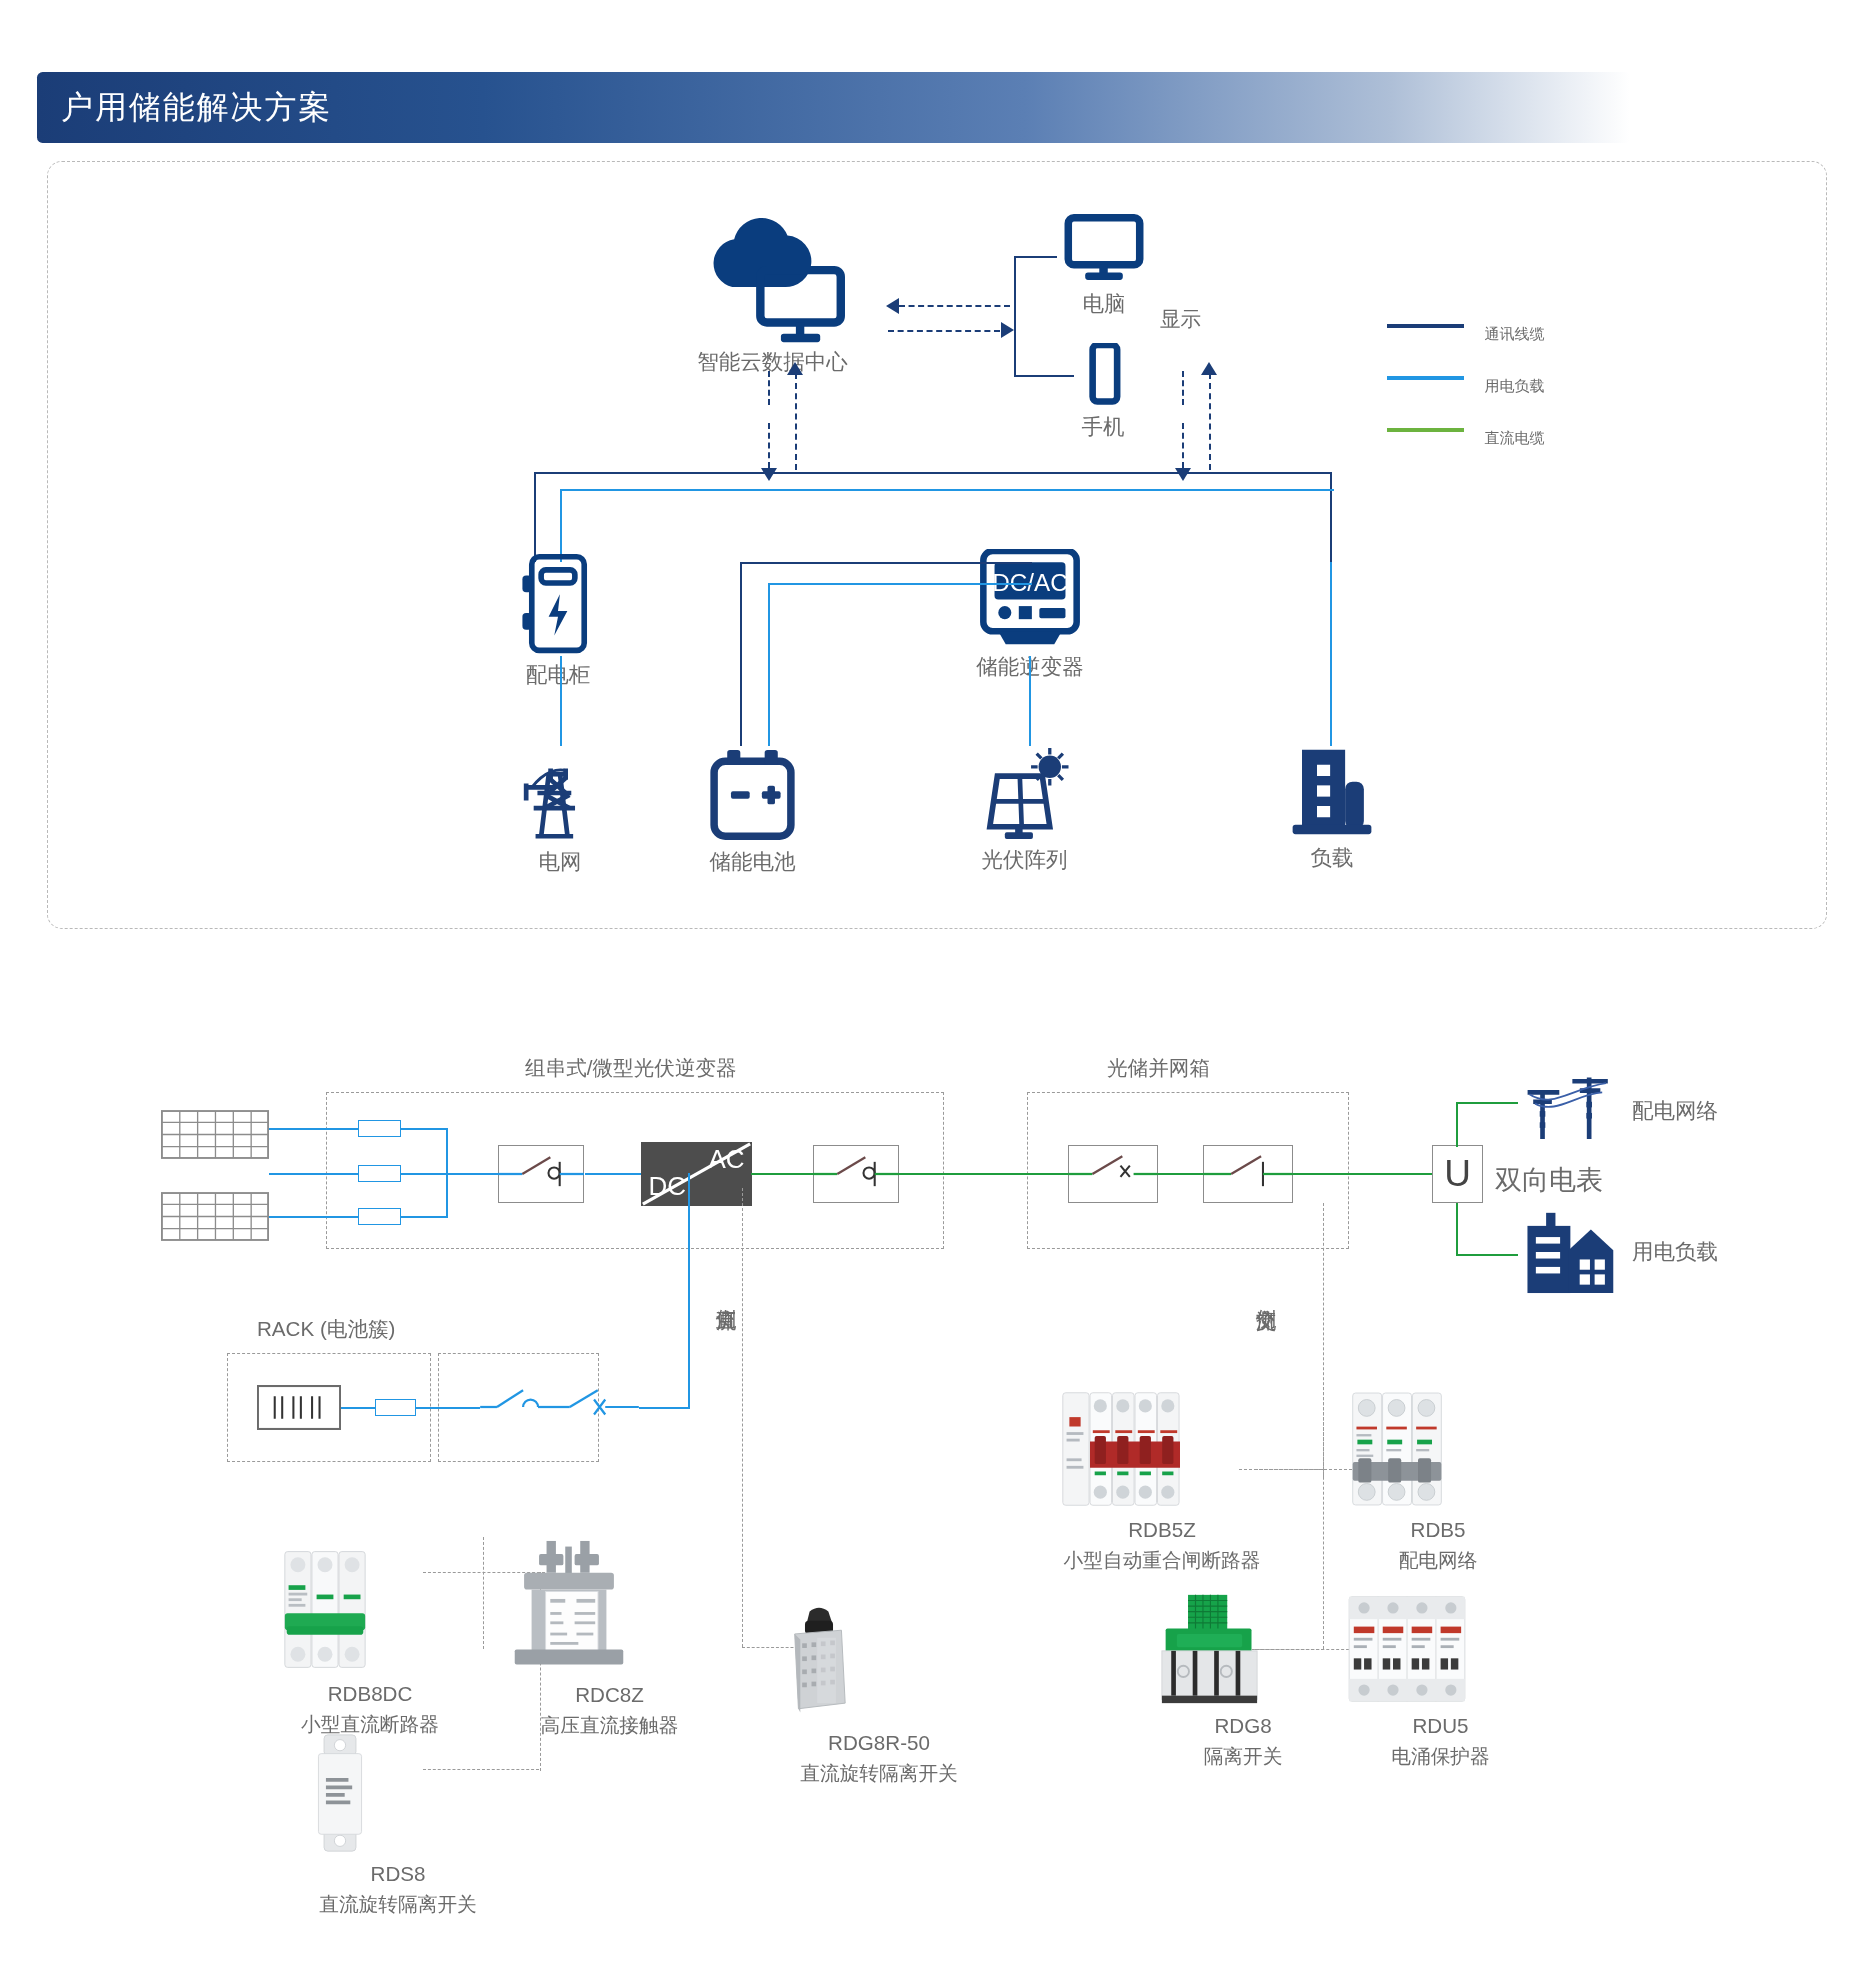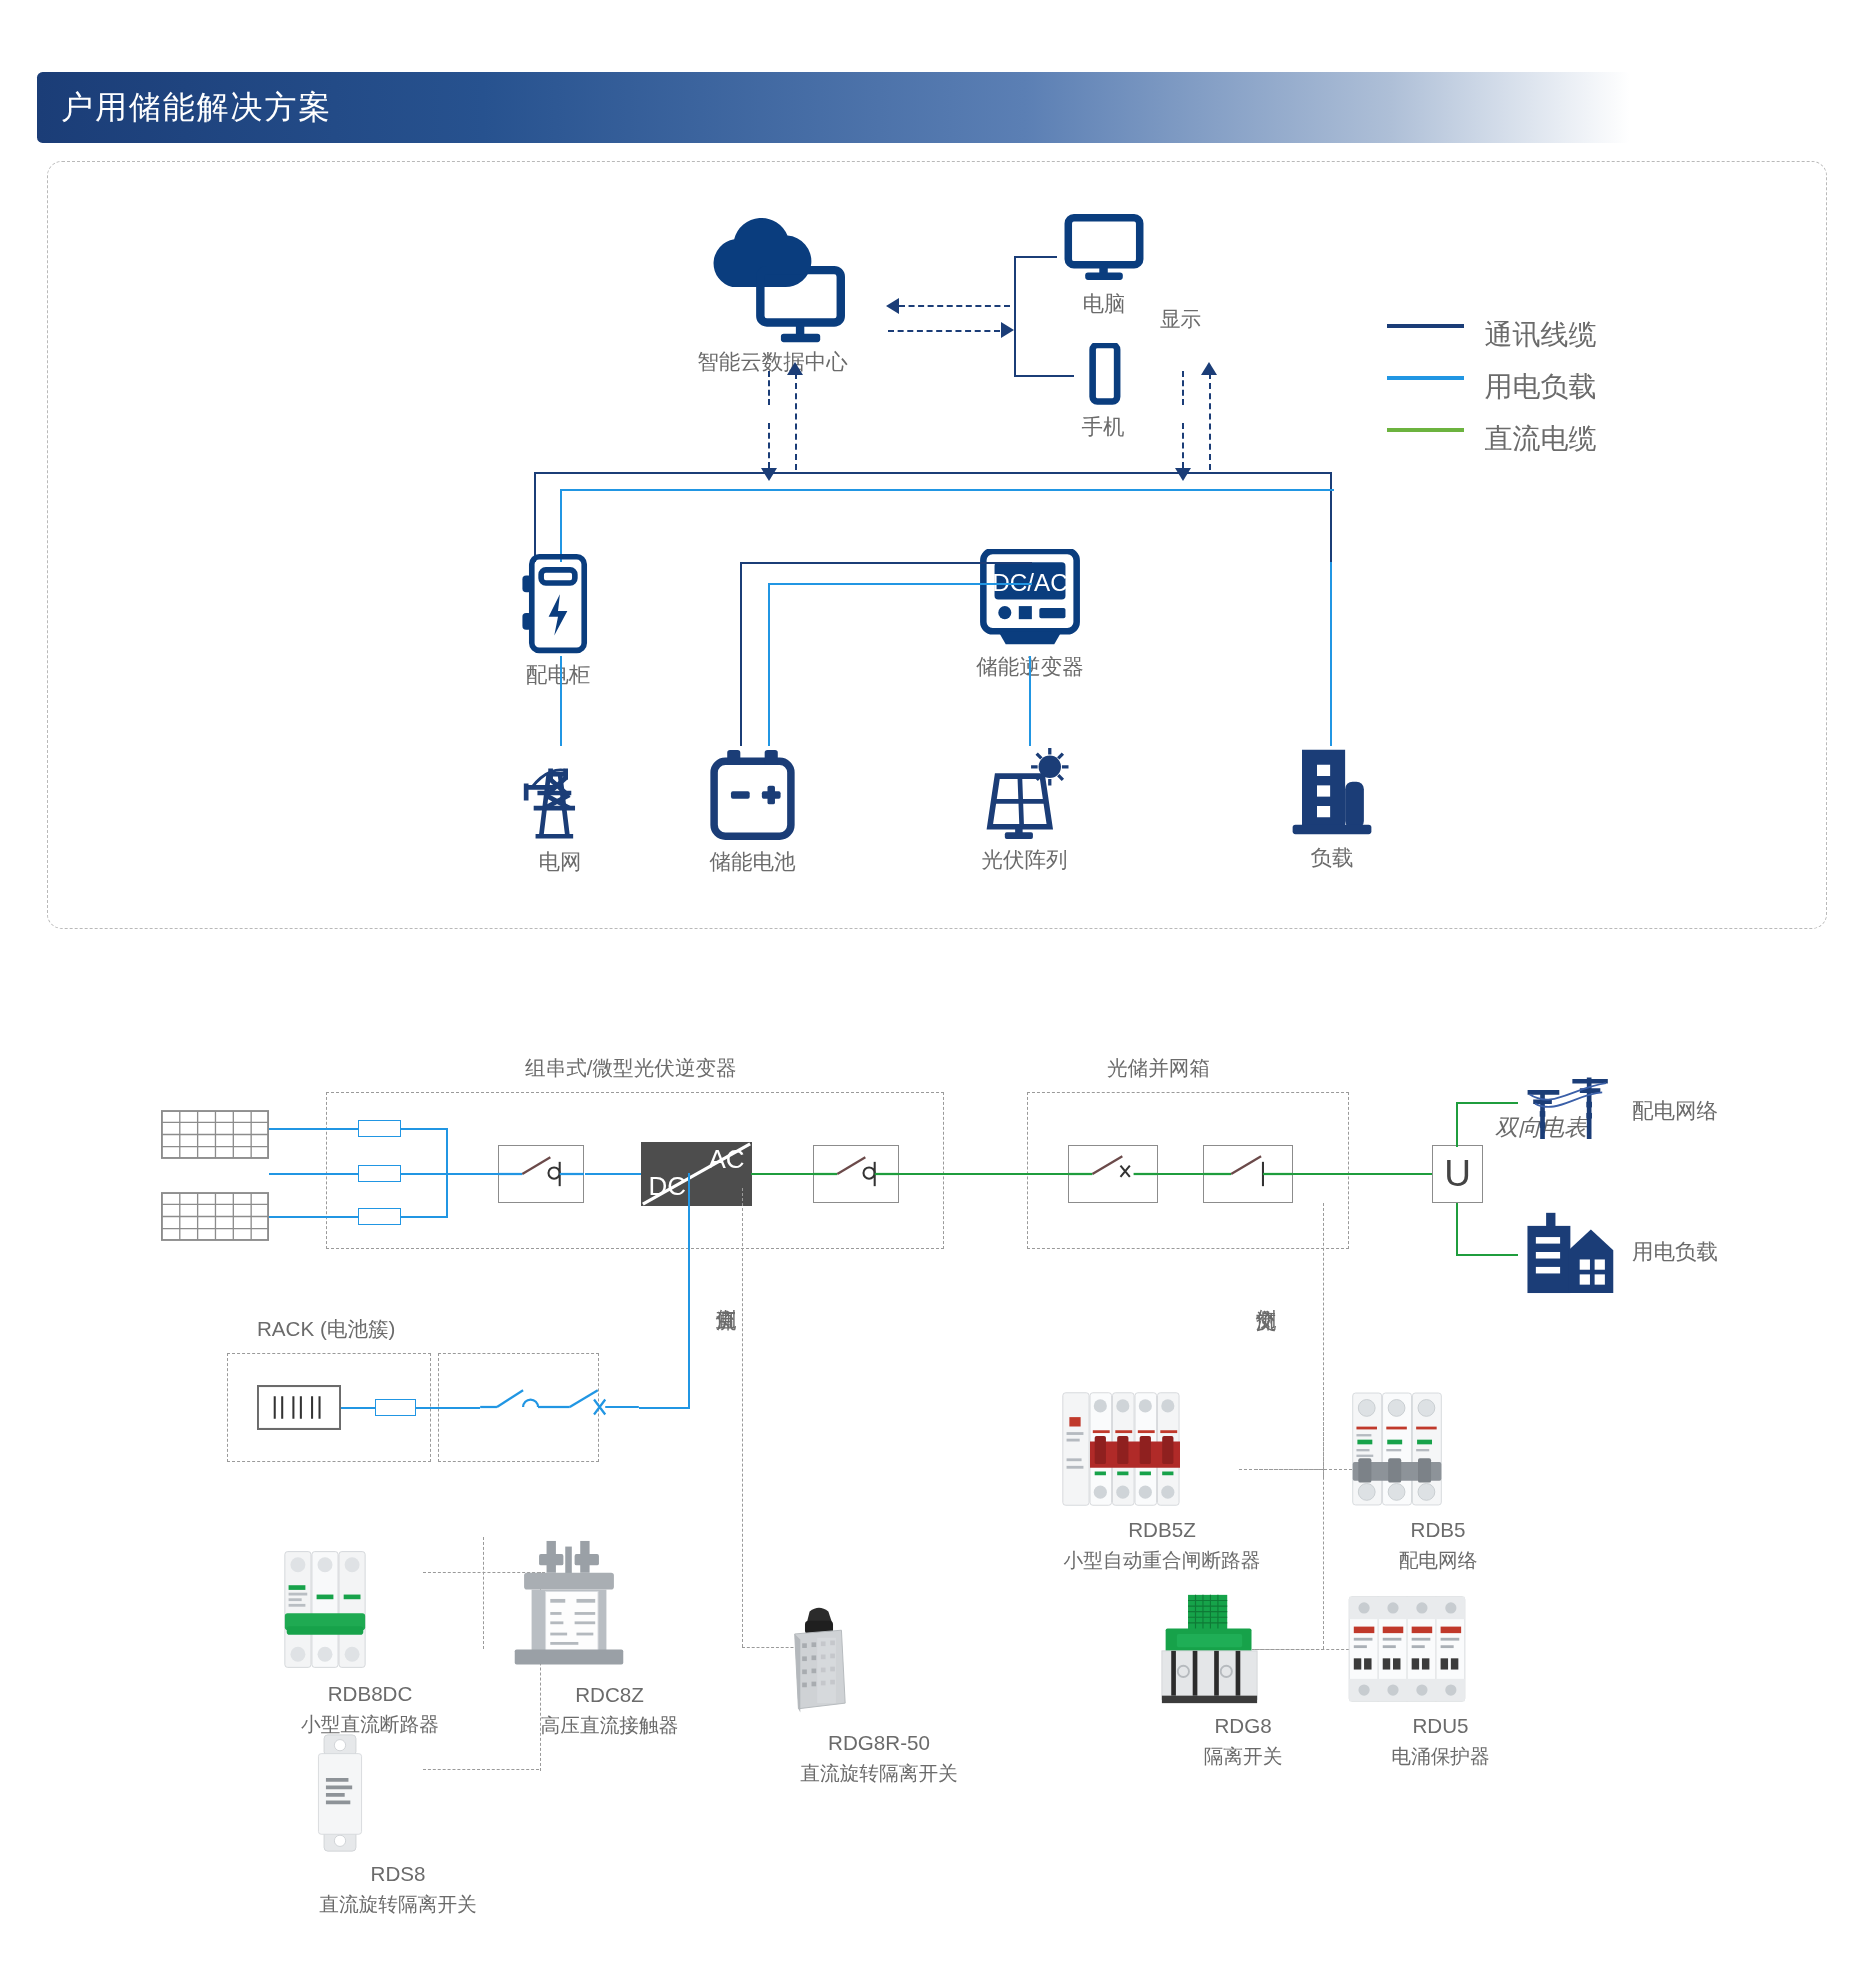--- a/index.html
+++ b/index.html
@@ -65,21 +65,21 @@
   .arrow{ position:absolute; width:0;height:0; }
   .arrow.left{ border-top:8.4px solid transparent;border-bottom:8.4px solid transparent;border-right:13px solid #1b3d77;}
   .arrow.right{ border-top:8.4px solid transparent;border-bottom:8.4px solid transparent;border-left:13px solid #1b3d77;}
   .arrow.up{ border-left:8.4px solid transparent;border-right:8.4px solid transparent;border-bottom:13px solid #1b3d77;}
   .arrow.down{ border-left:8.4px solid transparent;border-right:8.4px solid transparent;border-top:13px solid #1b3d77;}
 
   
   #legend{ position:absolute; left:1387px; top:300px; }
   .lg-row{ display:flex; align-items:center; height:52px; }
   .lg-swatch{ width:77px; height:3.7px; margin-right:20.6px; }
-  .lg-text{ color:#6b6b6b; font-size:28px; white-space:nowrap;margin-top:17px; }
+  .lg-text{ color:#6b6b6b; font-size:15px; white-space:nowrap;margin-top:17px; }
 
   
   .groupbox{
     position:absolute;
     border:1.4px dashed #9a9a9a;
   }
   .group-title{
     position:absolute; color:#6b6b6b; font-size:20.6px; white-space:nowrap;
   }
 
@@ -354,21 +354,21 @@
   <path d="M0 31 H30" stroke="#1f9d3d" stroke-width="2.4"></path>
   <path d="M30 31 L62 12" stroke="#6b4a4a" stroke-width="2.4"></path>
   <path d="M64 18 V44" stroke="#333" stroke-width="2.2"></path>
   <path d="M64 31 H96" stroke="#1f9d3d" stroke-width="2.4"></path>
 </svg>
 <div class="ln h dc" style="left:1293px; top:1173px; width:139px;"></div>
 
 <div class="meterbox" style="left:1432px; top:1145px; width:51px; height:58px;">
   <span>U</span>
 </div>
-<div class="lbl" style="left:1495px; top:1112px; font-size:23px;font-style:italic;">双向电表</div>
+<div class="lbl" style="left:1495px; top:1162px; font-size:27px;">双向电表</div>
 
 <div class="ln v dc" style="left:1456px; top:1102px; height:45px;"></div>
 <div class="ln h dc" style="left:1456px; top:1102px; width:62px;"></div>
 <div class="ln v dc" style="left:1456px; top:1203px; height:52px;"></div>
 <div class="ln h dc" style="left:1456px; top:1254px; width:62px;"></div>
 
 <svg style="position:absolute; left:1522px; top:1070px;" width="97" height="71" viewBox="0 0 104 76">
   <g stroke="#1b3d77" fill="none" stroke-width="5">
     <path d="M22 22 V74 M72 8 V74"></path>
     <path d="M6 24 H40 M54 12 H92"></path>

